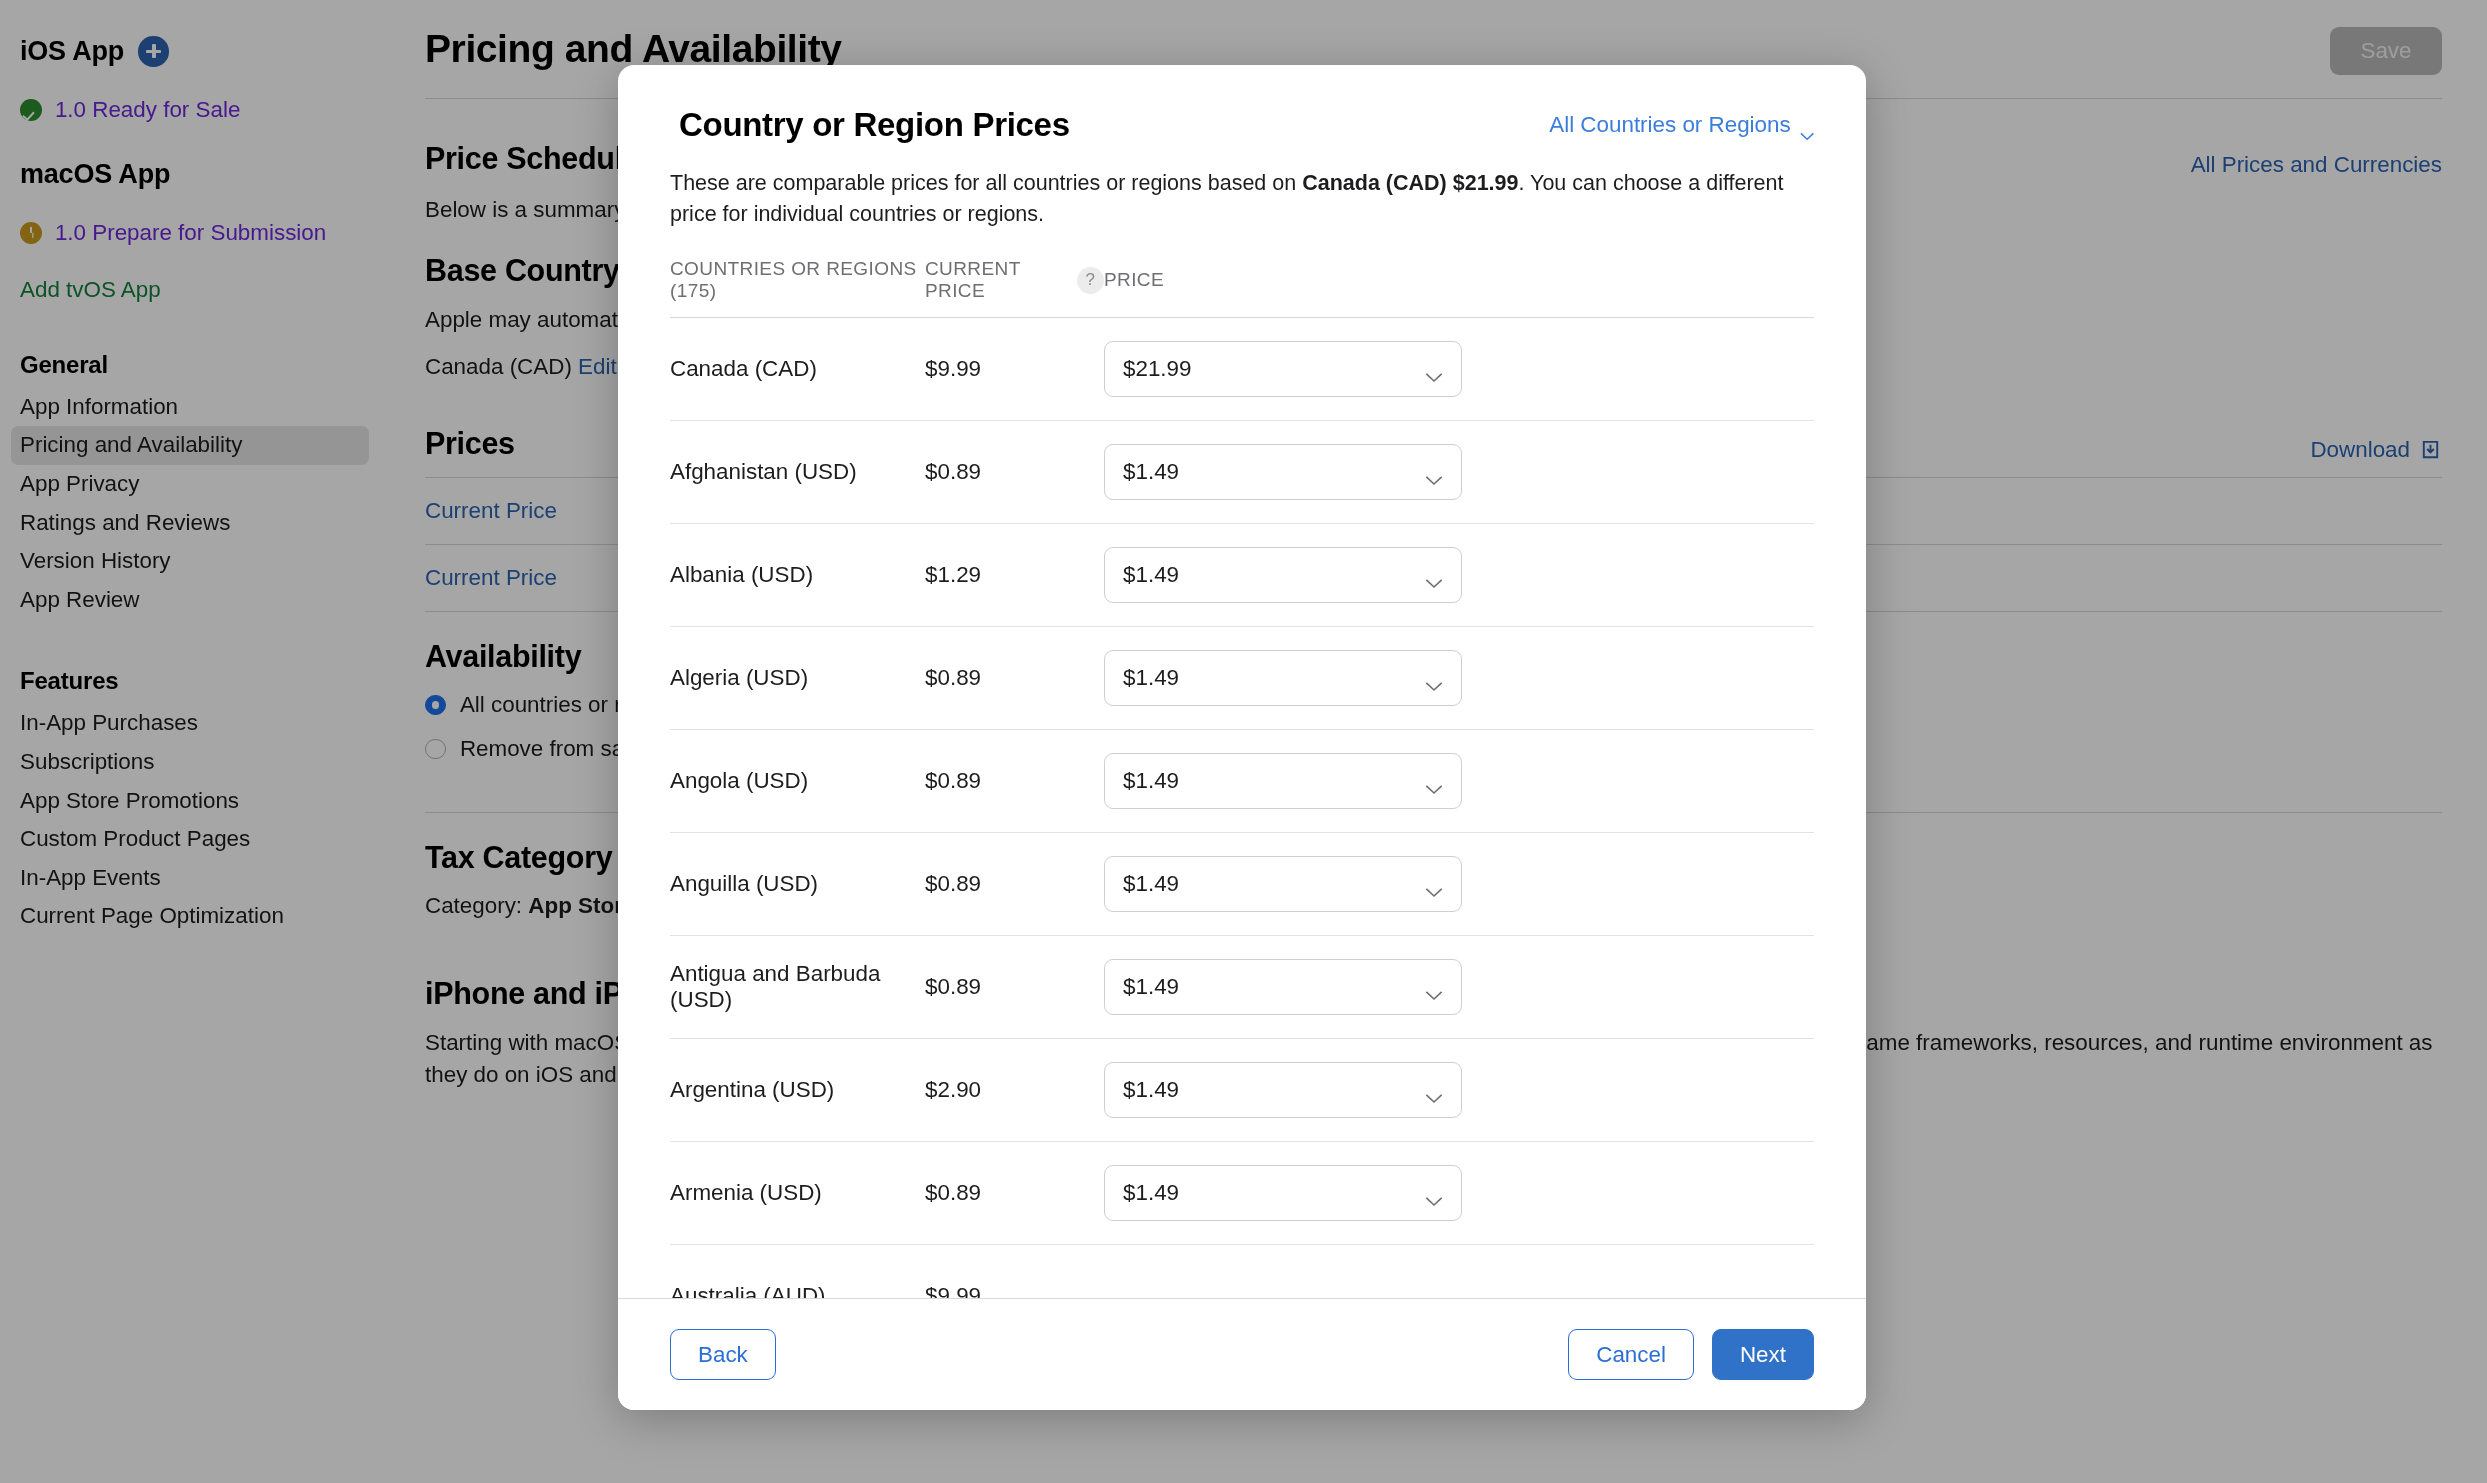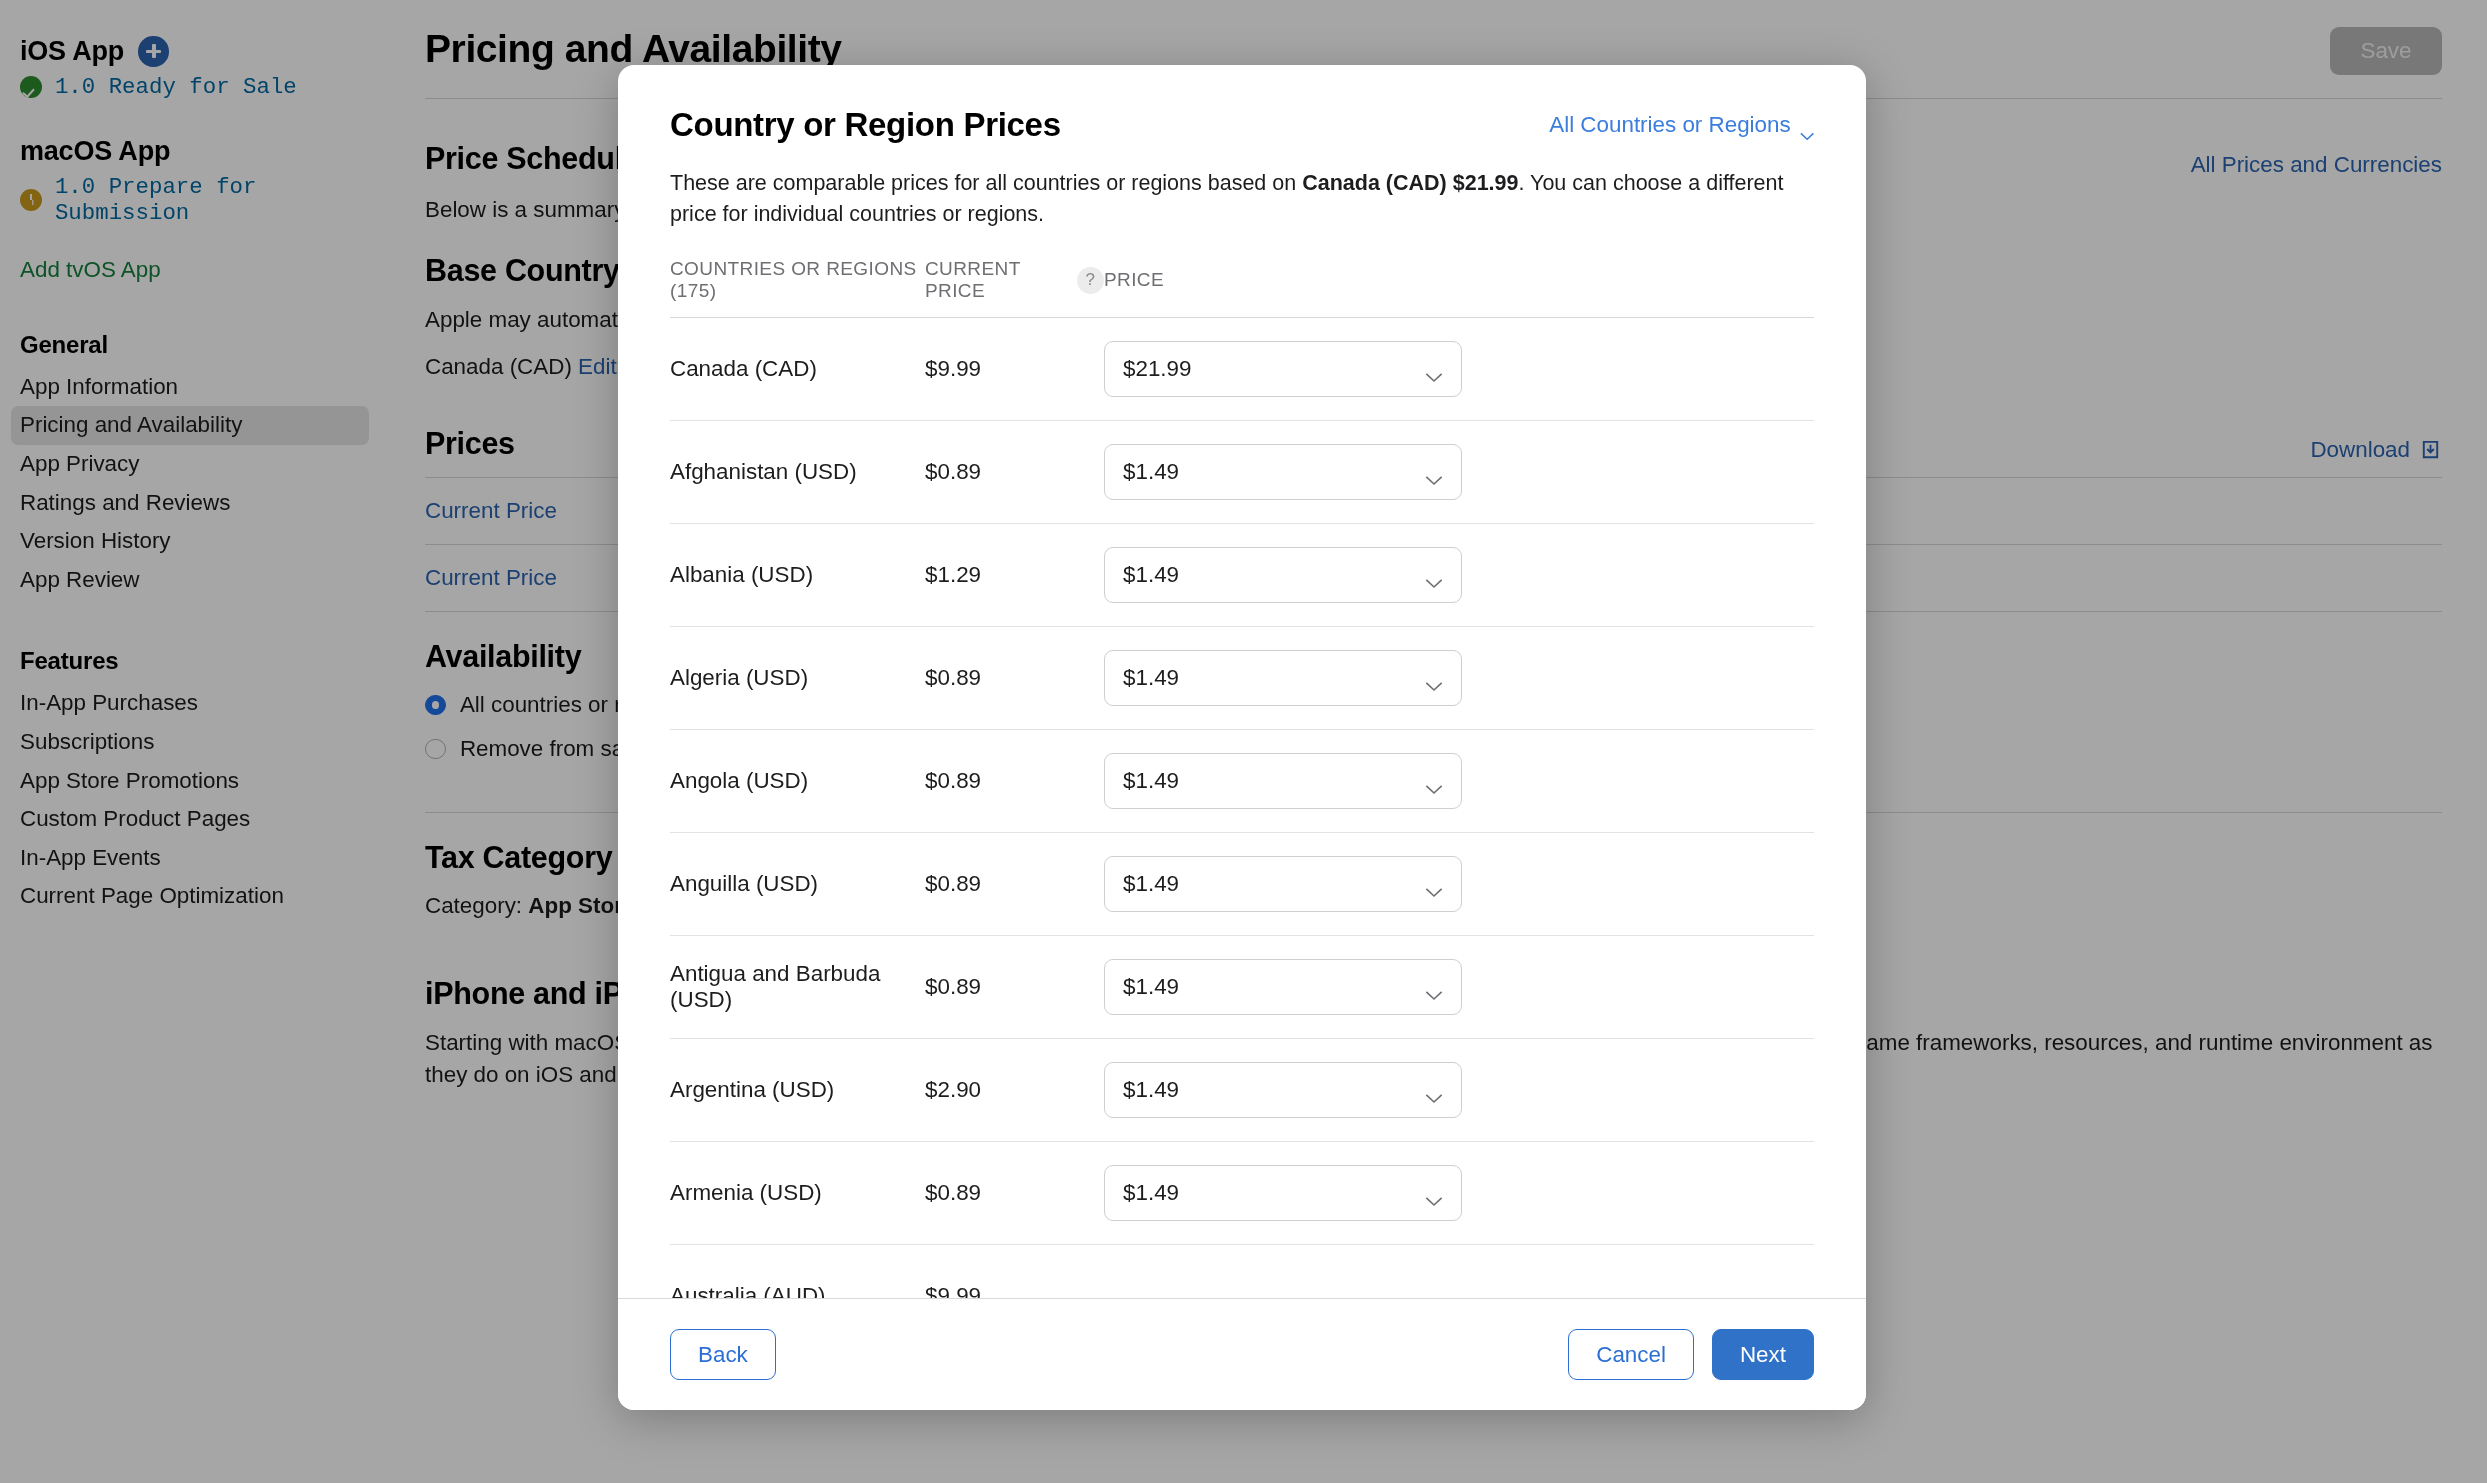--- a/index.html
+++ b/index.html
@@ -38,21 +38,21 @@
     background: #2b63b0; position: relative; flex: none;
   }
   .plus-badge::before, .plus-badge::after {
     content: ""; position: absolute; background: #fff; border-radius: 0.9px;
   }
   .plus-badge::before { left: 8px; top: 14px; width: 14.3px; height: 3.1px; }
   .plus-badge::after  { top: 8px; left: 14px; height: 14.3px; width: 3.1px; }
 
   .side-status {
     display: flex; align-items: center; gap: 12.5px;
-    margin-top: 7px; font-size: 22.4px; color: #0369a1; font-family: Liberation Mono, monospace;
+    margin-top: 30px; font-size: 22.4px; color: #6d28d9;
   }
   .status-dot {
     width: 22.4px; height: 22.4px; border-radius: 50%;
     flex: none; position: relative;
   }
   .status-dot.green { background: #2d8a2d; }
   .status-dot.amber { background: #c99a1e; }
   .status-dot.green::after {
     content: ""; position: absolute; left: 5.4px; top: 10px;
     width: 4.5px; height: 9px; border: solid #fff;
@@ -143,21 +143,21 @@
     border-radius: 16px;
     z-index: 60;
     display: flex; flex-direction: column;
     overflow: hidden;
     box-shadow: 0 9px 45px rgba(0,0,0,0.25);
   }
   .modal-head { padding: 41px 52px 0 52px; flex: none; }
   .modal-title-row {
     display: flex; align-items: center; justify-content: space-between;
   }
-  .modal-title { font-size: 33px; font-weight: bold; color: #000; letter-spacing: -0.3px; }
+  .modal-title { font-size: 33px; font-weight: bold; color: #000; letter-spacing: -0.3px; margin-left: 9px; }
   .modal-filter {
     font-size: 22.4px; color: #3b7ddd; display: inline-flex; align-items: center; gap: 9px;
   }
   .chev-sm { width: 14.3px; height: 9px; display: inline-block; }
   .modal-desc {
     font-size: 21.5px; color: #1d1d1f; line-height: 1.45; margin-top: 24px; max-width: 1120px;
   }
   .modal-desc b { font-weight: bold; }
 
   .tbl-head {

